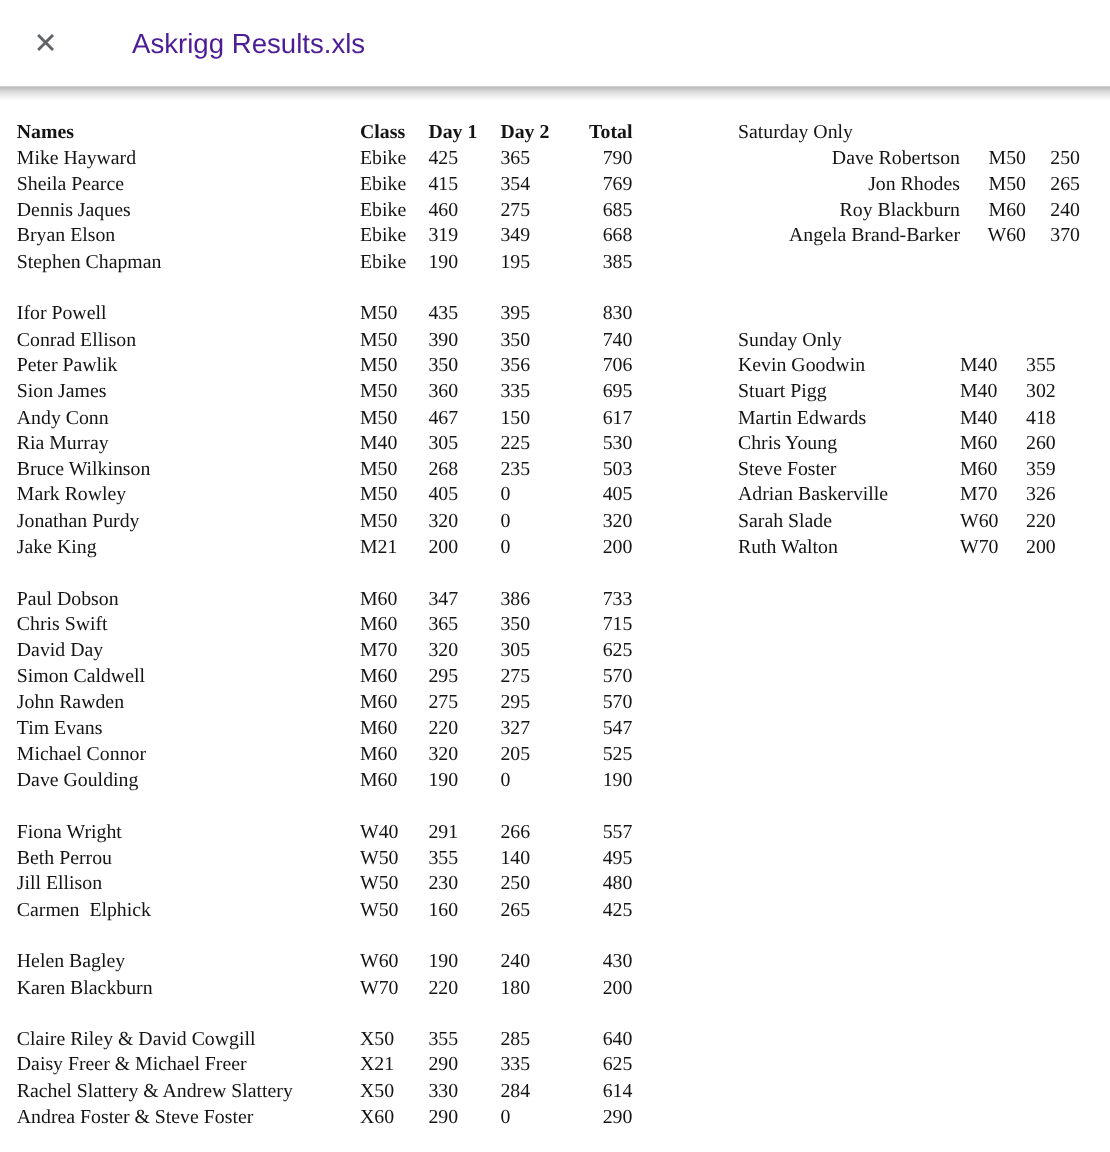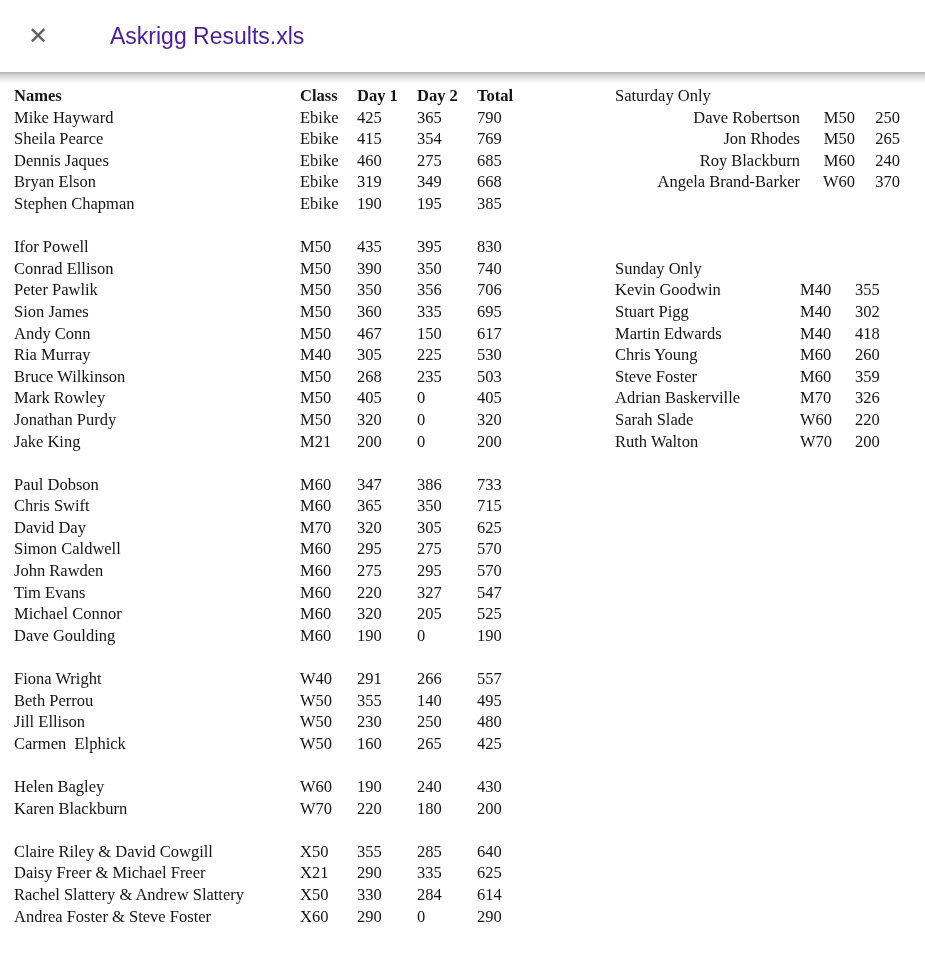--- a/index.html
+++ b/index.html
@@ -19,32 +19,32 @@
   .file-title {
     margin-left: 58px; font-family: "Liberation Sans", sans-serif;
     font-size: 23px; color: #4c1d95; white-space: pre;
   }
   .topbar-shadow {
     position: absolute; top: 72px; left: 0; width: 925px; height: 12px;
     background: linear-gradient(to bottom, #b3b3b3 0%, #d6d6d6 30%, #f3f3f3 75%, #ffffff 100%);
   }
 
   
-  .sheet { position: absolute; top: 85px; left: 0; width: 925px; height: 860px; padding-left: 32px; }
+  .sheet { position: absolute; top: 99px; left: 0; width: 925px; height: 860px; padding-left: 32px; }
 
   .row { display: flex; height: 21.6px; line-height: 21.6px; font-size: 16.5px; }
   .cell { white-space: pre; overflow: visible; }
   .bold { font-weight: bold; }
 
   .left-table { position: absolute; left: 14px; top: 0; width: 540px; }
   .c-name  { width: 286px; }
   .c-class { width: 57px;  }
   .c-d1    { width: 60px;  }
   .c-d2    { width: 60px;  }
-  .c-total { width: 50px; }
+  .c-total { width: 50px; text-align: right; }
 
   .right-col { position: absolute; left: 615px; top: 0; width: 300px; }
   .section { position: absolute; left: 0; width: 300px; }
   .section-sat { top: 0; text-align: right; }
   .section-sun { top: 172.8px; }
   .r-name  { width: 185px; }
   .r-class { width: 55px;  }
   .r-score { width: 45px;  }
 </style>
 </head>

